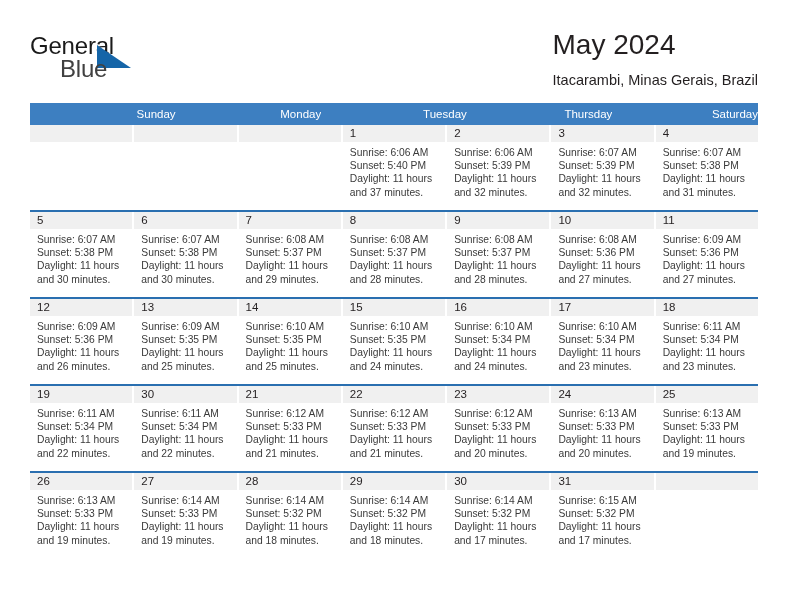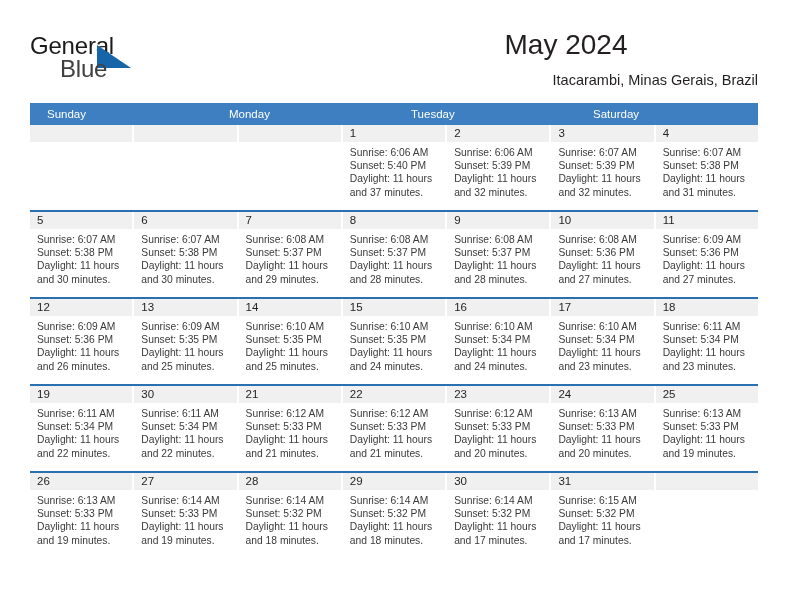--- a/index.html
+++ b/index.html
@@ -70,44 +70,44 @@
     color: #231f20;
     line-height: 34px;
     white-space: nowrap;
   }
   .cal-subtitle {
     font-size: 14.5px;
     color: #231f20;
     line-height: 20px;
     margin-top: 8px;
     white-space: nowrap;
-    margin-left: 48px;
   }
 
   
   .calendar {
     position: absolute;
     left: 30px;
     top: 103px;
     width: 728px;
   }
   .weekday-head {
     display: flex;
     background: #3d7fc1;
     height: 22px;
   }
   .weekday-cell {
     flex: 1 1 0;
     color: #ffffff;
     font-size: 11.5px;
     line-height: 22px;
-    padding-left: 17px;
+    padding-left: 7px;
     box-sizing: border-box;
     white-space: nowrap;
     overflow: hidden;
+    text-align: right;
   }
 
   .week-row {
     display: flex;
     border-top: 2px solid #2a6fb0;
     background: #ffffff;
   }
   .week-row.first {
     border-top: none;
   }
@@ -154,20 +154,21 @@
     <div class="cal-title">May 2024</div>
     <div class="cal-subtitle">Itacarambi, Minas Gerais, Brazil</div>
   </div>
 </div>
 
 <div class="calendar">
   <div class="weekday-head">
       <div class="weekday-cell">Sunday</div>
       <div class="weekday-cell">Monday</div>
       <div class="weekday-cell">Tuesday</div>
+      <div class="weekday-cell">Thursday</div>
       <div class="weekday-cell">Saturday</div>
     </div>
   <div id="weeks-container">
       <div class="week-row first">
         <div class="day-cell empty">
           <div class="day-number-band"></div>
         </div>
         <div class="day-cell empty">
           <div class="day-number-band"></div>
         </div>

